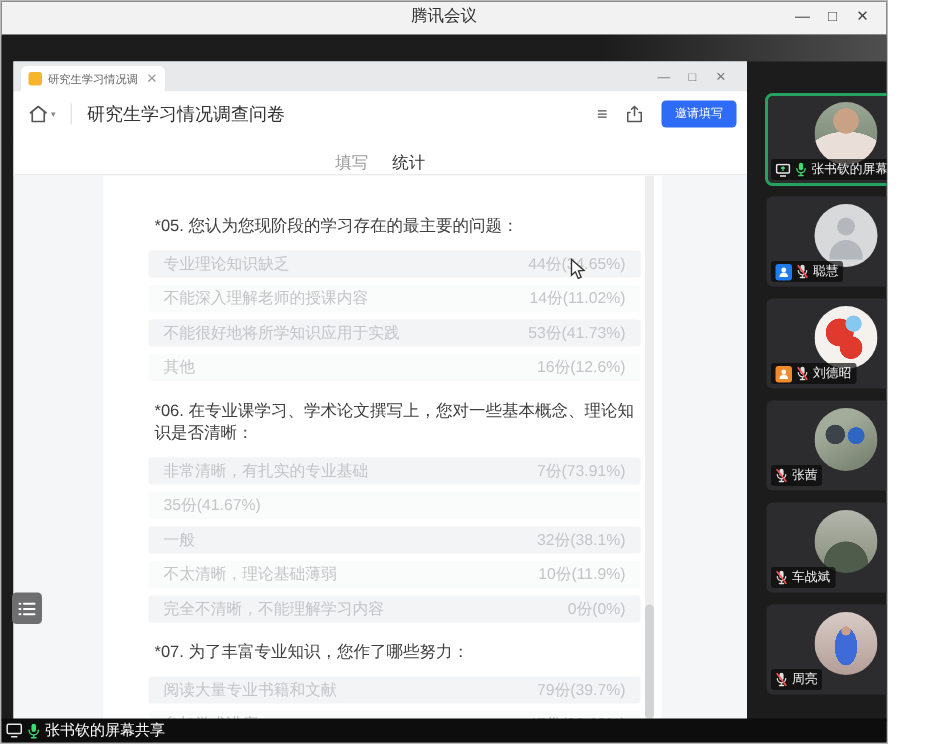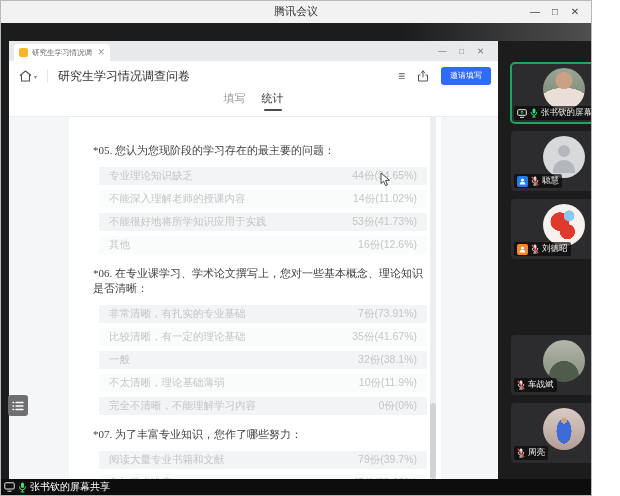--- a/index.html
+++ b/index.html
@@ -25,28 +25,28 @@
   .browser-controls{position:absolute;right:8px;top:0;height:20px;display:flex;align-items:center;}
   .browser-controls span{width:19px;text-align:center;font-size:8.5px;color:#777;line-height:20px;}
   .toolbar{position:relative;height:30px;background:#fff;display:flex;align-items:center;}
   .home-wrap{display:flex;align-items:center;gap:2px;margin-left:10px;}
   .caret{font-size:6px;color:#888;}
   .tb-sep{width:1px;height:14px;background:#e4e4e4;margin:0 10px;}
   .page-title{font-size:12px;color:#333;}
   .toolbar-right{position:absolute;right:7px;top:0;height:30px;display:flex;align-items:center;gap:12px;}
   .menu-glyph{font-size:12px;color:#555;}
   .invite-btn{background:#2e6bf6;color:#fff;font-size:8px;padding:5px 9px;border-radius:3px;line-height:1;border:none;cursor:pointer;}
-  .navtabs{height:25px;background:#fff;border-bottom:1px solid #ececec;display:flex;justify-content:center;align-items:flex-start;gap:16px;}
+  .navtabs{height:25px;background:#fff;border-bottom:1px solid #ececec;display:flex;justify-content:center;align-items:flex-end;gap:16px;}
   .navtab{font-size:11px;color:#9b9b9b;position:relative;cursor:pointer;}
   .navtab.active{color:#333;}
   .navtab.active::after{content:"";position:absolute;left:50%;transform:translateX(-50%);bottom:-5px;width:18px;height:2px;background:#4a4a4a;border-radius:1px;}
   .content{position:relative;height:364px;background:#f5f6f7;overflow:hidden;}
   .card{position:absolute;left:60px;top:0;bottom:0;width:372px;background:#fff;padding:26px 14px 0 16px;box-sizing:border-box;}
   .q{margin-bottom:12px;}
-  .q-title{font-size:11px;color:#3f3f3f;margin:0 0 9px 8px;font-family:Liberation Serif, serif;}
+  .q-title{font-size:11px;color:#3f3f3f;margin:0 0 9px 18px;}
   .opts .opt{display:flex;justify-content:space-between;align-items:center;height:18px;padding:0 10px;margin:0 0 5px 14px;
        border-radius:2px;font-size:10.5px;color:#c3c5c8;}
   .opts .opt:nth-child(odd){background:#f3f4f5;}
   .opts .opt:nth-child(even){background:#fafbfb;}
   .scroll-track{position:absolute;left:421px;top:0;bottom:0;width:6px;background:#eeeeef;}
   .scroll-thumb{position:absolute;left:421px;top:286px;width:6px;height:76px;background:#d2d3d5;border-radius:3px;}
   .list-btn{position:absolute;left:7px;top:394px;width:20px;height:21px;background:#6f6f71;border-radius:3px;
        display:flex;align-items:center;justify-content:center;cursor:pointer;}
   .cursor{position:absolute;left:379px;top:171px;pointer-events:none;}
   
@@ -165,21 +165,20 @@
         </div>
 
         <div class="q">
           <div class="q-title">*06. 在专业课学习、学术论文撰写上，您对一些基本概念、理论知识是否清晰：</div>
           <div class="opts">
             <div class="opt">
               <span>非常清晰，有扎实的专业基础</span>
               <span>7份(73.91%)</span>
             </div>
             <div class="opt">
-              <span>比较清晰，有一定的理论基础</span>
               <span>35份(41.67%)</span>
             </div>
             <div class="opt">
               <span>一般</span>
               <span>32份(38.1%)</span>
             </div>
             <div class="opt">
               <span>不太清晰，理论基础薄弱</span>
               <span>10份(11.9%)</span>
             </div>
@@ -277,20 +276,31 @@
       </span>
       <svg width="8" height="10" viewBox="0 0 8 10">
         <rect x="2.6" y="0.5" width="2.8" height="5" rx="1.4" fill="#dedede"></rect>
         <path d="M1.2 4.4 a2.8 2.8 0 0 0 5.6 0 M4 7.3 V9 M2.6 9 H5.4" fill="none" stroke="#dedede" stroke-width="0.9" stroke-linecap="round"></path>
         <line x1="0.8" y1="0.8" x2="7.2" y2="9.2" stroke="#ff4d4f" stroke-width="1.1"></line>
       </svg>
       <span>刘德昭</span>
     </div>
   </div>
 
+  <div class="tile" style="top:266px">
+    <div class="ava kids"></div>
+    <div class="chip">
+      <svg width="8" height="10" viewBox="0 0 8 10">
+        <rect x="2.6" y="0.5" width="2.8" height="5" rx="1.4" fill="#dedede"></rect>
+        <path d="M1.2 4.4 a2.8 2.8 0 0 0 5.6 0 M4 7.3 V9 M2.6 9 H5.4" fill="none" stroke="#dedede" stroke-width="0.9" stroke-linecap="round"></path>
+        <line x1="0.8" y1="0.8" x2="7.2" y2="9.2" stroke="#ff4d4f" stroke-width="1.1"></line>
+      </svg>
+      <span>张茜</span>
+    </div>
+  </div>
 
   <div class="tile" style="top:402px">
     <div class="ava child"></div>
     <div class="chip">
       <svg width="8" height="10" viewBox="0 0 8 10">
         <rect x="2.6" y="0.5" width="2.8" height="5" rx="1.4" fill="#dedede"></rect>
         <path d="M1.2 4.4 a2.8 2.8 0 0 0 5.6 0 M4 7.3 V9 M2.6 9 H5.4" fill="none" stroke="#dedede" stroke-width="0.9" stroke-linecap="round"></path>
         <line x1="0.8" y1="0.8" x2="7.2" y2="9.2" stroke="#ff4d4f" stroke-width="1.1"></line>
       </svg>
       <span>周亮</span>

